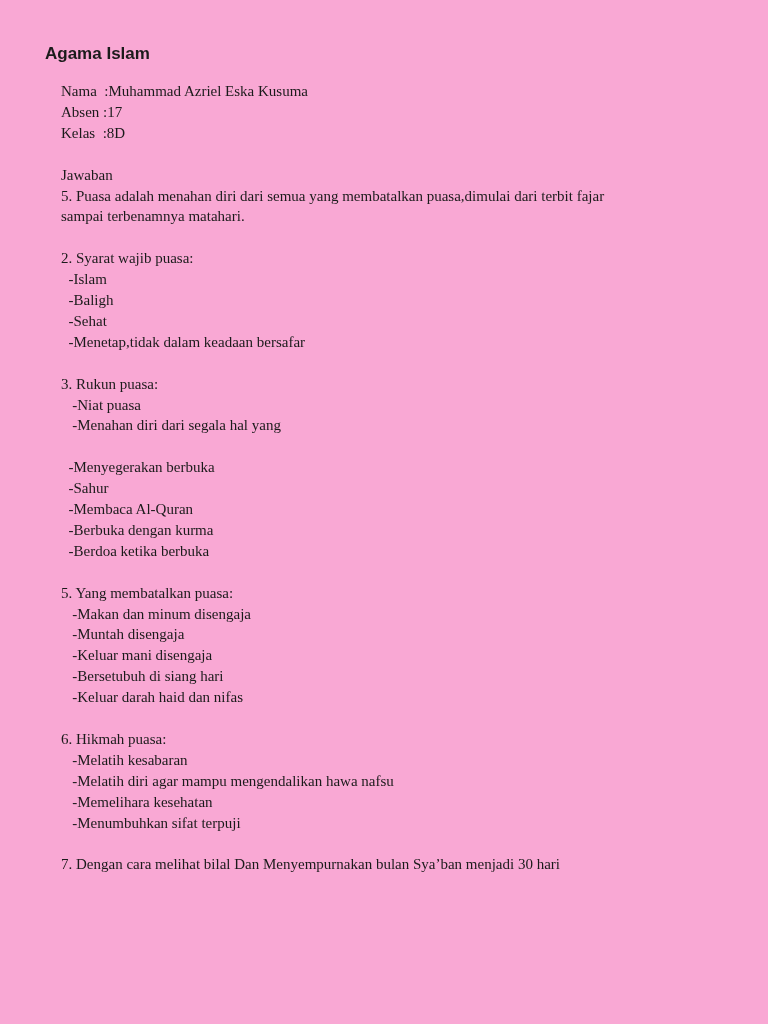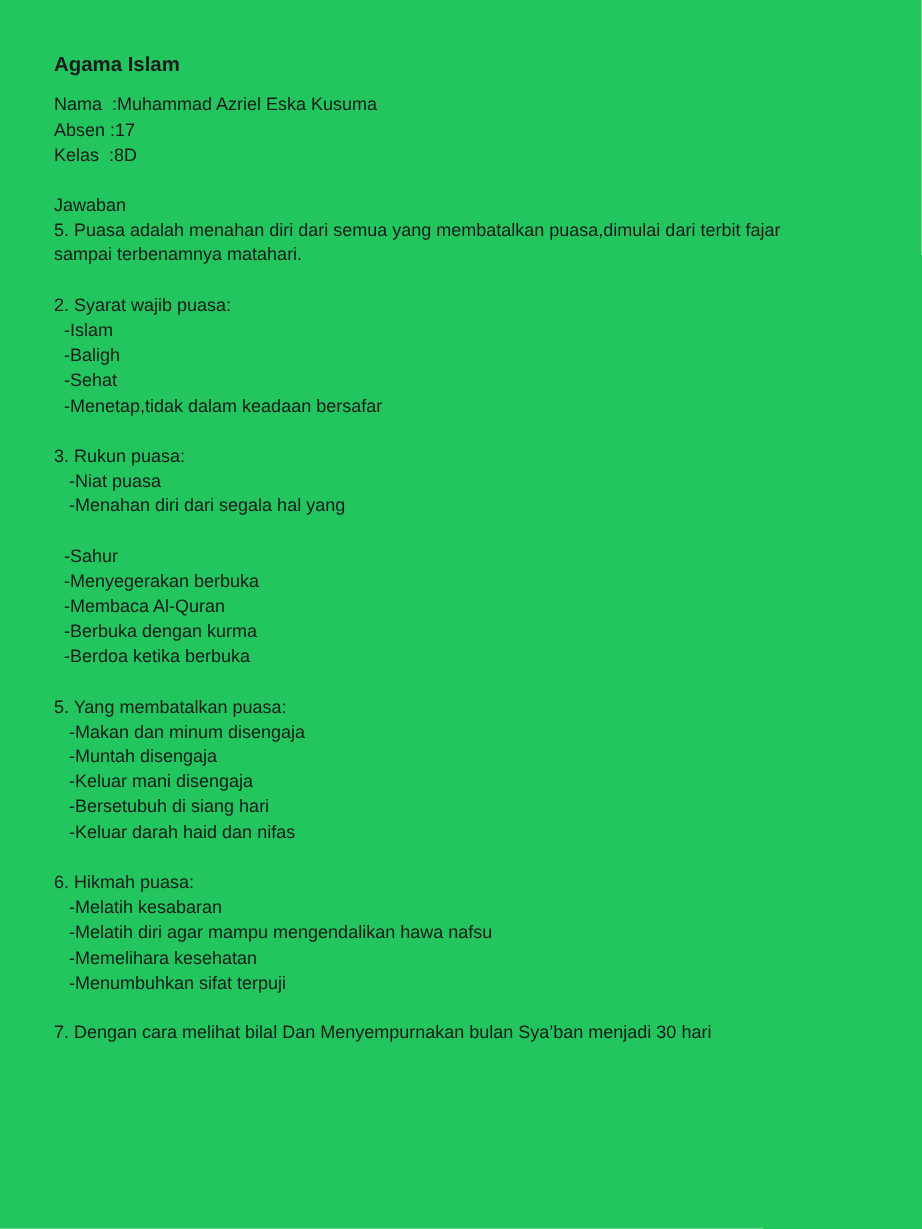--- a/index.html
+++ b/index.html
@@ -13,35 +13,36 @@
     overflow: hidden;
     font-family: "Liberation Sans", "DejaVu Sans", sans-serif;
     color: #1b1b1b;
     -webkit-font-smoothing: antialiased;
   }
   .page {
     box-sizing: border-box;
     width: 768px;
     height: 1024px;
     padding: 43px 40px 0 45px;
-    background: #22c55e;
+    background: #f9a8d4;
   }
   .title {
     font-size: 17px;
     line-height: 22px;
     font-weight: 700;
     margin: 0 0 13px 0;
   }
   .line {
     font-size: 15px;
     line-height: 20.9px;
     white-space: pre;
   }
   .block {
-    margin: 0;
+    margin: 16px;
+    font-family: Liberation Serif, serif;
   }
   .gap-above {
     margin-top: 20.9px;
   }
 </style>
 </head>
 <body>
 
 <div class="page">
   <h1 class="title">Agama Islam</h1>
@@ -64,22 +65,22 @@
         <div class="line">  -Baligh</div>
         <div class="line">  -Sehat</div>
         <div class="line">  -Menetap,tidak dalam keadaan bersafar</div>
       </div>
       <div class="block gap-above">
         <div class="line">3. Rukun puasa:</div>
         <div class="line">   -Niat puasa</div>
         <div class="line">   -Menahan diri dari segala hal yang</div>
       </div>
       <div class="block gap-above">
+        <div class="line">  -Menyegerakan berbuka</div>
         <div class="line">  -Sahur</div>
-        <div class="line">  -Menyegerakan berbuka</div>
         <div class="line">  -Membaca Al-Quran</div>
         <div class="line">  -Berbuka dengan kurma</div>
         <div class="line">  -Berdoa ketika berbuka</div>
       </div>
       <div class="block gap-above">
         <div class="line">5. Yang membatalkan puasa:</div>
         <div class="line">   -Makan dan minum disengaja</div>
         <div class="line">   -Muntah disengaja</div>
         <div class="line">   -Keluar mani disengaja</div>
         <div class="line">   -Bersetubuh di siang hari</div>

